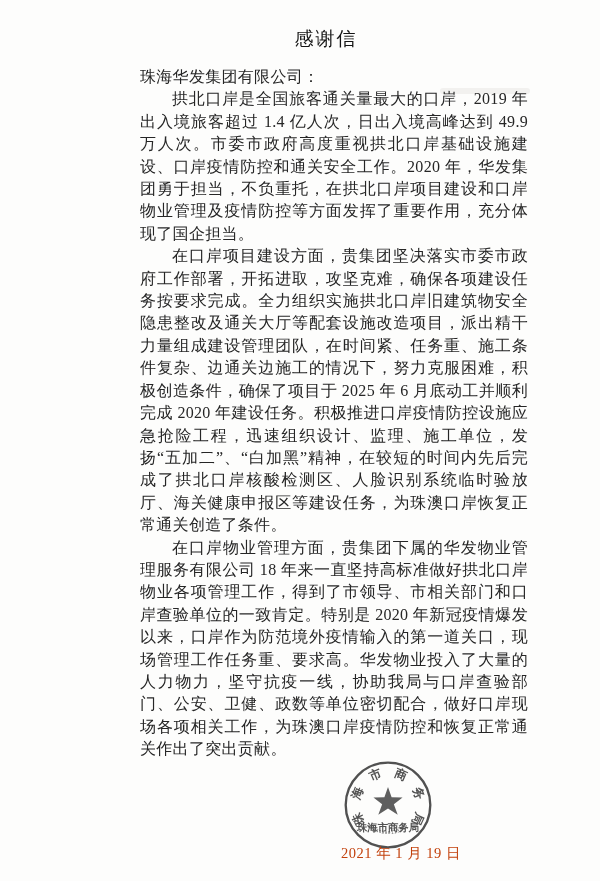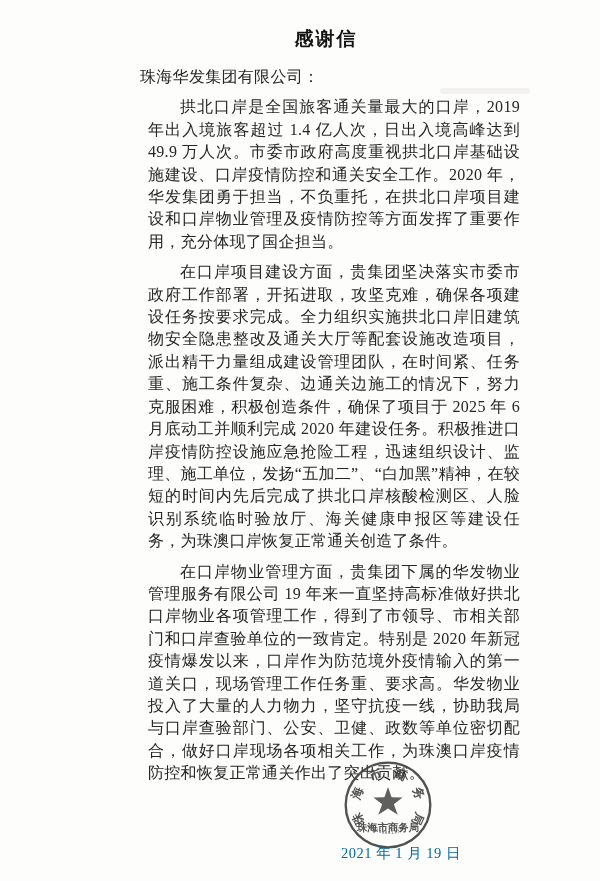--- a/index.html
+++ b/index.html
@@ -10,35 +10,35 @@
     background:#fdfdfc;
     overflow:hidden;
     font-family:"Liberation Serif","DejaVu Serif",serif;
     color:#262626;
   }
   .doc-title{
     position:absolute;
     left:133px;width:386px;top:26px;
     text-align:center;
     font-size:19px;
-    font-weight:bold;
+    font-weight:normal;
     letter-spacing:2px;
     color:#141414;
   }
   .doc-body{
     position:absolute;
     left:140px;top:66px;width:388px;
     font-size:16px;
     line-height:22.4px;
     text-align:justify;
     text-justify:inter-ideograph;
     letter-spacing:0.3px;
   }
   .salutation{margin:0;}
-  .para{margin:8px;text-indent:2em;}
+  .para{margin:0;text-indent:2em;}
   .seal{
     position:absolute;
     left:343px;top:760px;
     width:90px;height:90px;
     opacity:0.88;
   }
   .seal svg{width:100%;height:100%;}
   .seal-ring{fill:none;stroke:#3a3a3a;stroke-width:2.6;}
   .seal-star{fill:#4a4a4a;}
   .seal-arc-char{
@@ -58,21 +58,21 @@
   .seal-serial{
     font-size:4.6px;
     fill:#3a3a3a;
     letter-spacing:0.8px;
     font-family:"DejaVu Sans Mono","Liberation Mono",monospace;
   }
   .doc-date{
     position:absolute;
     left:341px;top:844px;
     font-size:14.5px;
-    color:#0369a1;
+    color:#c2410c;
     letter-spacing:0.5px;
     white-space:nowrap;
   }
   
   .scan-artifact{
     position:absolute;right:70px;top:88px;width:90px;height:6px;
     background:#f2f1ef;border-radius:3px;
   }
 </style>
 </head>
@@ -81,21 +81,21 @@
 <div class="page">
 
   <div class="scan-artifact"></div>
 
   <div class="doc-title">感谢信</div>
 
   <div class="doc-body">
     <p class="salutation">珠海华发集团有限公司：</p>
     <p class="para">拱北口岸是全国旅客通关量最大的口岸，2019 年出入境旅客超过 1.4 亿人次，日出入境高峰达到 49.9 万人次。市委市政府高度重视拱北口岸基础设施建设、口岸疫情防控和通关安全工作。2020 年，华发集团勇于担当，不负重托，在拱北口岸项目建设和口岸物业管理及疫情防控等方面发挥了重要作用，充分体现了国企担当。</p>
     <p class="para">在口岸项目建设方面，贵集团坚决落实市委市政府工作部署，开拓进取，攻坚克难，确保各项建设任务按要求完成。全力组织实施拱北口岸旧建筑物安全隐患整改及通关大厅等配套设施改造项目，派出精干力量组成建设管理团队，在时间紧、任务重、施工条件复杂、边通关边施工的情况下，努力克服困难，积极创造条件，确保了项目于 2025 年 6 月底动工并顺利完成 2020 年建设任务。积极推进口岸疫情防控设施应急抢险工程，迅速组织设计、监理、施工单位，发扬“五加二”、“白加黑”精神，在较短的时间内先后完成了拱北口岸核酸检测区、人脸识别系统临时验放厅、海关健康申报区等建设任务，为珠澳口岸恢复正常通关创造了条件。</p>
-    <p class="para">在口岸物业管理方面，贵集团下属的华发物业管理服务有限公司 19 年来一直坚持高标准做好拱北口岸物业各项管理工作，得到了市领导、市相关部门和口岸查验单位的一致肯定。特别是 2020 年新冠疫情爆发以来，口岸作为防范境外疫情输入的第一道关口，现场管理工作任务重、要求高。华发物业投入了大量的人力物力，坚守抗疫一线，协助我局与口岸查验部门、公安、卫健、政数等单位密切配合，做好口岸现场各项相关工作，为珠澳口岸疫情防控和恢复正常通关作出了突出贡献。</p>
+    <p class="para">在口岸物业管理方面，贵集团下属的华发物业管理服务有限公司 18 年来一直坚持高标准做好拱北口岸物业各项管理工作，得到了市领导、市相关部门和口岸查验单位的一致肯定。特别是 2020 年新冠疫情爆发以来，口岸作为防范境外疫情输入的第一道关口，现场管理工作任务重、要求高。华发物业投入了大量的人力物力，坚守抗疫一线，协助我局与口岸查验部门、公安、卫健、政数等单位密切配合，做好口岸现场各项相关工作，为珠澳口岸疫情防控和恢复正常通关作出了突出贡献。</p>
   </div>
 
   <div class="seal">
     <svg viewBox="0 0 100 100" xmlns="http://www.w3.org/2000/svg">
       <defs>
         <path id="serialPath" d="M 12 52 A 39 39 0 0 0 88 52"></path>
       </defs>
       <circle class="seal-ring" cx="50" cy="50" r="47"></circle>
       <polygon class="seal-star" points="50,30 54,41.5 66.2,41.7 56.5,49.1 60.8,60.8 50,53.8 39.2,60.8 43.5,49.1 33.8,41.7 46,41.5"></polygon>
       <g>

